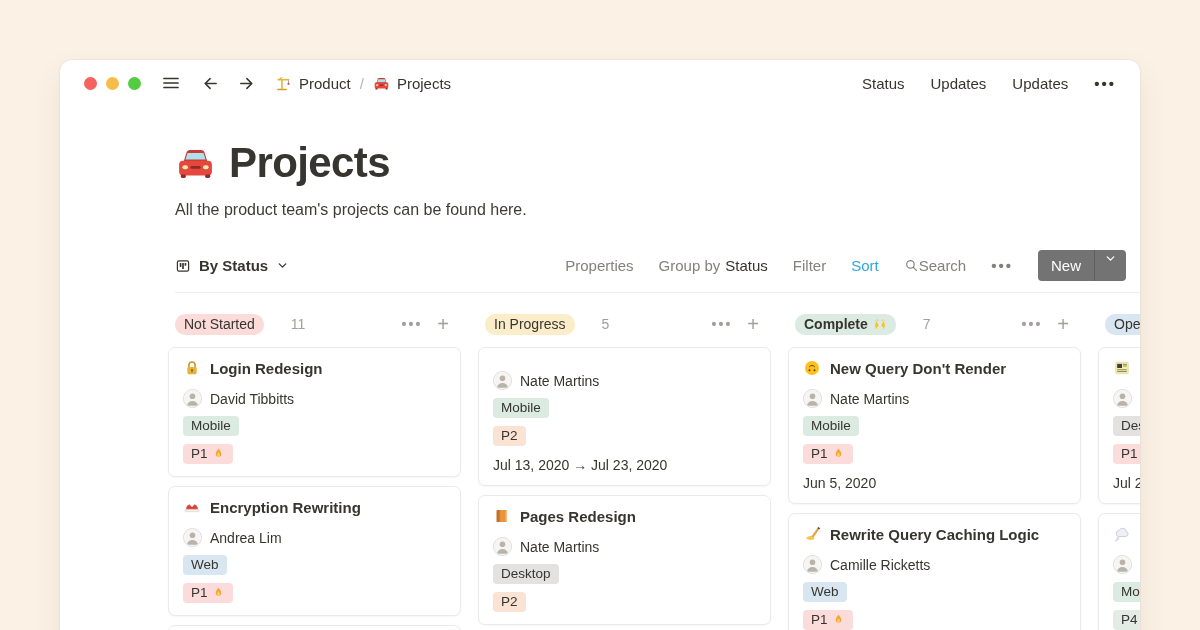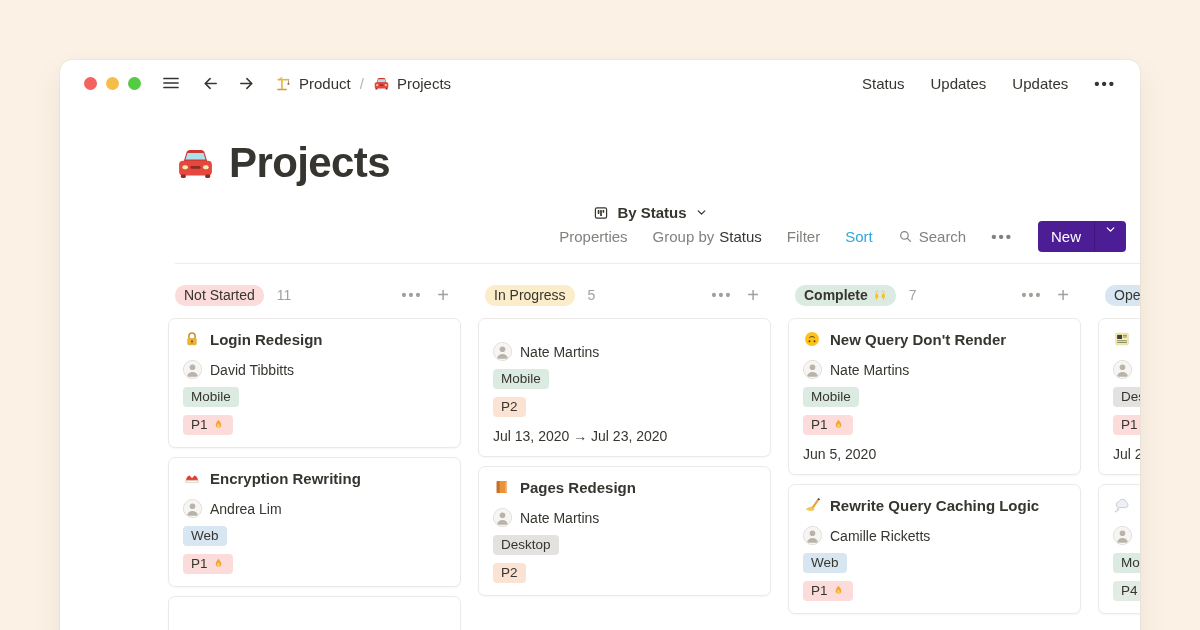--- a/index.html
+++ b/index.html
@@ -34,44 +34,44 @@
   .header-actions span { cursor: pointer; }
   .h-dots { letter-spacing: 2px; font-weight: 700; }
 
   
   .content { padding-left: 115px; }
   .page-title { display: flex; align-items: center; gap: 13px; margin-top: 33px; font-size: 42px; font-weight: 700; letter-spacing: -0.6px; }
   .title-ico { width: 41px; height: 41px; }
   .desc { margin-top: 14px; font-size: 16px; color: #3F3C37; }
 
   
-  .toolbar { display: flex; align-items: center; margin-top: 17px; padding: 0 14px 11px 0; border-bottom: 1px solid #EFEDEA; flex-direction: column; }
+  .toolbar { display: flex; align-items: center; margin-top: 31px; padding: 0 14px 11px 0; border-bottom: 1px solid #EFEDEA; }
   .view-switch { display: flex; align-items: center; gap: 8px; font-size: 15px; font-weight: 700; cursor: pointer; }
   .view-switch .chev { width: 13px; height: 13px; color: #37352F; }
   .t-right { margin-left: auto; display: flex; align-items: center; gap: 25px; font-size: 15px; color: #83817C; }
   .t-item { cursor: pointer; }
   .groupby { display: flex; gap: 5px; }
   .t-strong { color: #37352F; }
   .t-sort { font-weight: 400; }
-  .t-search { display: flex; align-items: center; gap: 6px; }
+  .t-search { display: flex; align-items: center; gap: 0; }
   .t-search .ico { width: 15px; height: 15px; }
   .t-dots { letter-spacing: 2px; font-weight: 700; }
   .new-btn { display: flex; align-items: stretch; color: #fff; border-radius: 4px; overflow: hidden; font-size: 15px; font-weight: 500; height: 31px; cursor: pointer; }
   .new-main { display: flex; align-items: center; padding: 0 13px; }
   .new-div { width: 1px; background: rgba(0,0,0,0.18); }
   .new-chev { display: flex; align-items: center; padding: 0 9px; color: #fff; width: auto; }
   .new-chev svg { width: 13px; height: 13px; }
 
   
   .board { display: flex; gap: 17px; margin-left: -7px; margin-top: 17px; }
   .column { width: 293px; flex: 0 0 293px; }
   .col-header { display: flex; align-items: center; height: 28px; padding: 0 12px 0 7px; margin-bottom: 6px; }
   .pill { display: inline-flex; align-items: center; gap: 5px; font-size: 14px; padding: 2px 9px 3px; border-radius: 10px; white-space: nowrap; cursor: pointer; }
   .pill-ico { width: 14px; height: 14px; }
-  .count { color: #A3A09B; font-size: 14px; margin-left: 13px; }
+  .count { color: #A3A09B; font-size: 14px; margin-left: 27px; }
   .col-actions { margin-left: auto; display: flex; align-items: center; gap: 15px; color: #A3A09B; }
   .col-dots { letter-spacing: 2px; font-weight: 700; font-size: 14px; cursor: pointer; }
   .col-plus { font-size: 20px; line-height: 1; cursor: pointer; }
   .card {
     background: #fff; border: 1px solid #EBEAE7; border-radius: 7px;
     box-shadow: 0 1px 2px rgba(15,15,15,0.04);
     padding: 11px 14px 12px; margin-bottom: 9px; cursor: pointer; margin-top: 9px;
   }
   .card-title { display: flex; align-items: center; gap: 9px; font-size: 15px; font-weight: 600; white-space: nowrap; }
   .card-ico { width: 18px; height: 18px; }
@@ -158,20 +158,21 @@
             <rect x="2" y="8.6" width="16" height="7.2" rx="1.9" fill="#E4473D"></rect>
             <rect x="3.6" y="10.9" width="2.7" height="1.9" rx="0.95" fill="#FBE9A9"></rect>
             <rect x="13.7" y="10.9" width="2.7" height="1.9" rx="0.95" fill="#FBE9A9"></rect>
             <rect x="7.5" y="11.2" width="5" height="1.4" rx="0.7" fill="#8F2B24"></rect>
             <rect x="2.8" y="15.4" width="2.5" height="1.7" rx="0.7" fill="#8F2B24"></rect>
             <rect x="14.7" y="15.4" width="2.5" height="1.7" rx="0.7" fill="#8F2B24"></rect>
           </svg>
         </span>
       <span>Projects</span>
     </h1>
+    <p class="desc">All the product team's projects can be found here.</p>
 
     <div class="toolbar">
       <div class="view-switch">
         <span class="ico">
             <svg viewBox="0 0 20 20">
               <rect x="3" y="3.5" width="14" height="13" rx="2" fill="none" stroke="#37352F" stroke-width="1.5"></rect>
               <rect x="5.9" y="6.2" width="2.1" height="5" rx="0.5" fill="#37352F"></rect>
               <rect x="8.95" y="6.2" width="2.1" height="7.6" rx="0.5" fill="#37352F"></rect>
               <rect x="12" y="6.2" width="2.1" height="3.4" rx="0.5" fill="#37352F"></rect>
             </svg>
@@ -194,21 +195,21 @@
         <span class="t-item t-search">
           <span class="ico">
               <svg viewBox="0 0 20 20">
                 <circle cx="8.6" cy="8.6" r="5" fill="none" stroke="#83817C" stroke-width="1.6"></circle>
                 <path d="m12.5 12.5 4 4" stroke="#83817C" stroke-width="1.6" stroke-linecap="round"></path>
               </svg>
             </span>
           <span>Search</span>
         </span>
         <span class="t-dots">•••</span>
-        <div class="new-btn" id="new-btn" style="background: #4c1d95;">
+        <div class="new-btn" id="new-btn" style="background: #737373;">
           <span class="new-main">New</span>
           <span class="new-div"></span>
           <span class="ico new-chev">
               <svg viewBox="0 0 20 20">
                 <path d="m5 7.5 5 5 5-5" fill="none" stroke="currentColor" stroke-width="2" stroke-linecap="round" stroke-linejoin="round"></path>
               </svg>
             </span>
         </div>
       </div>
     </div>

